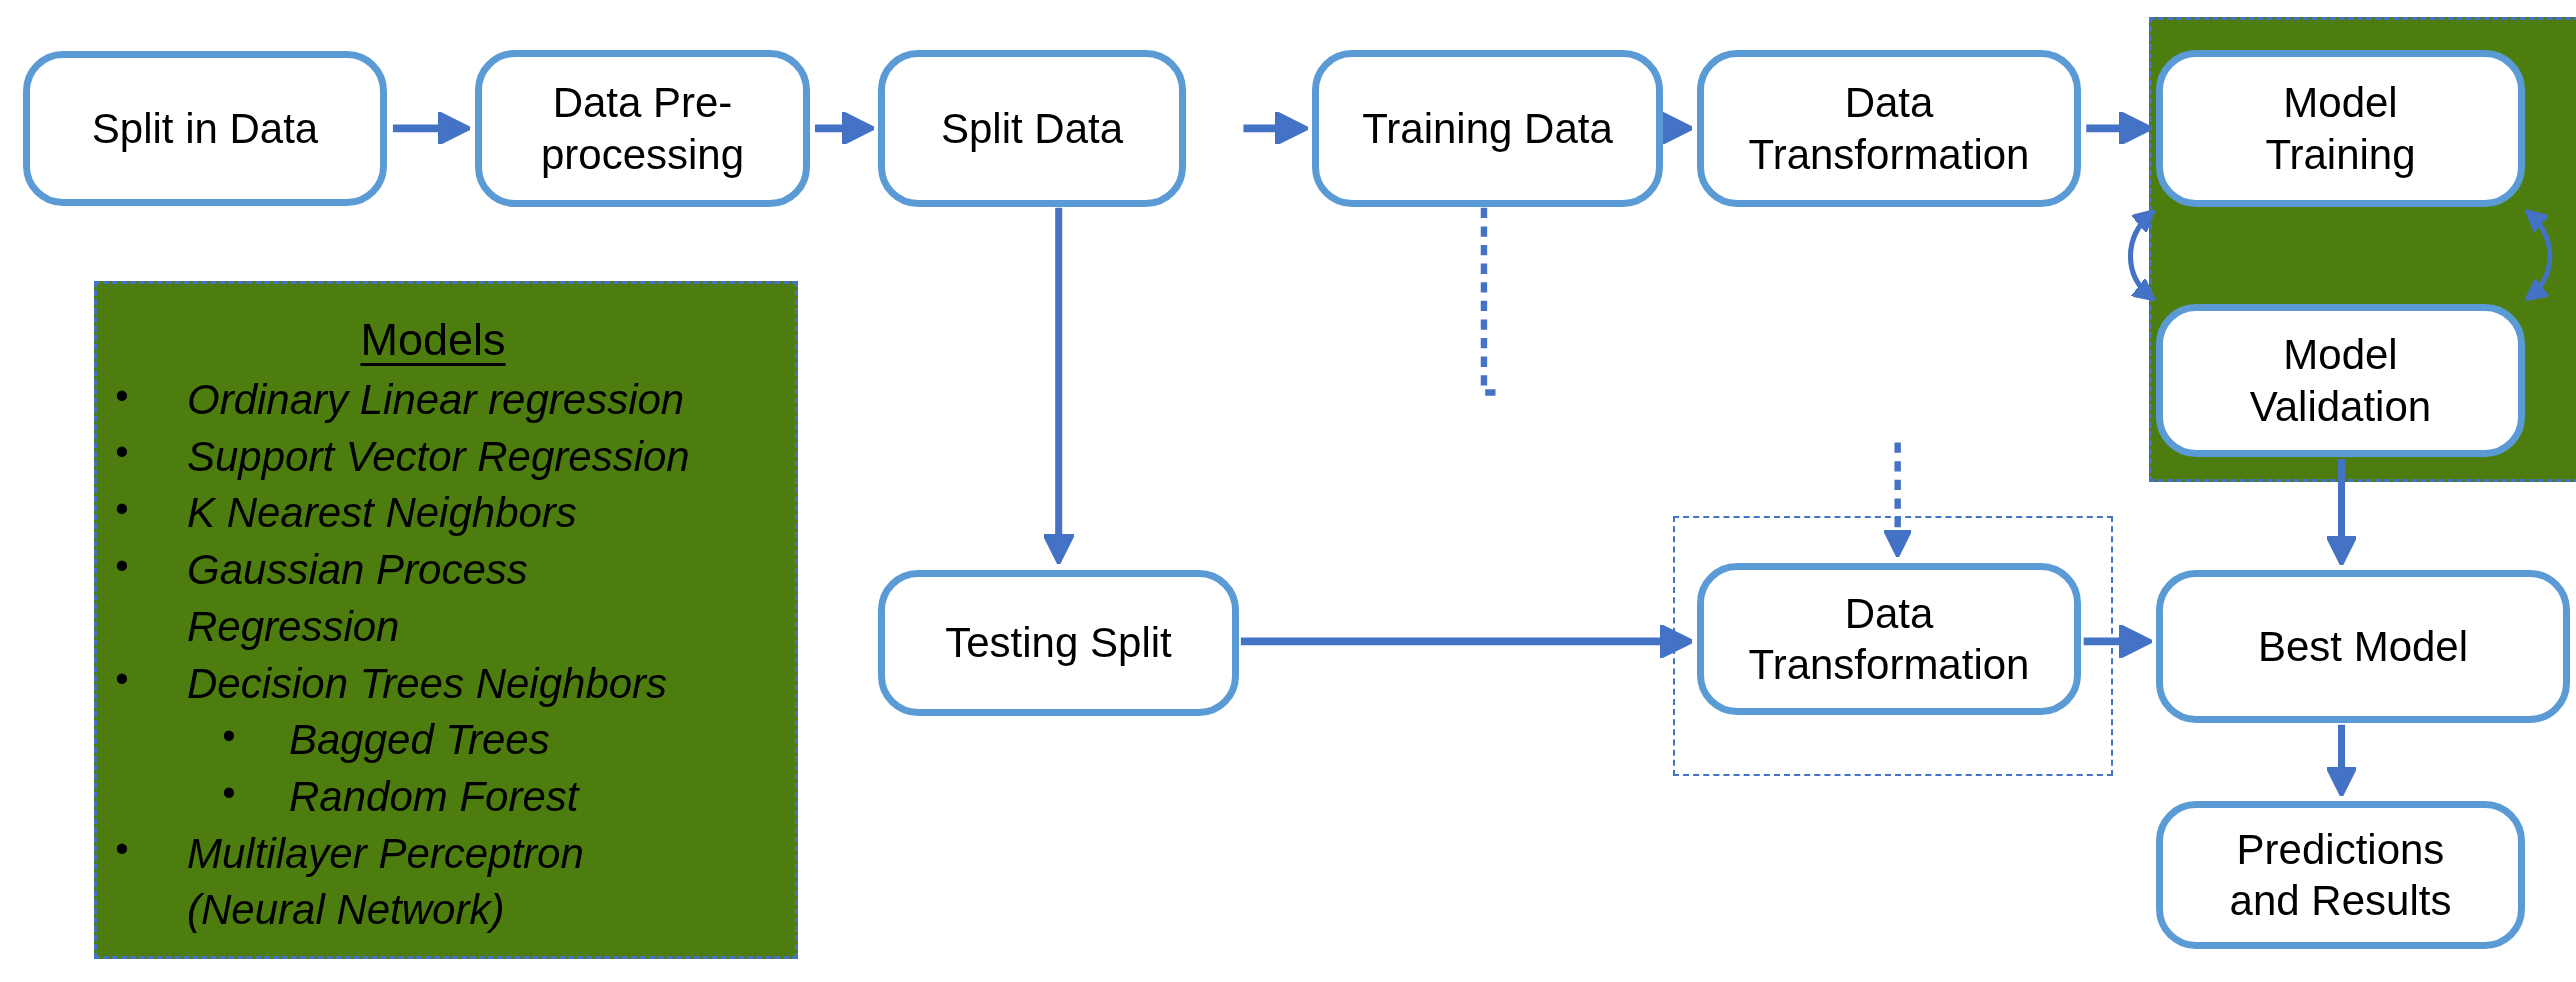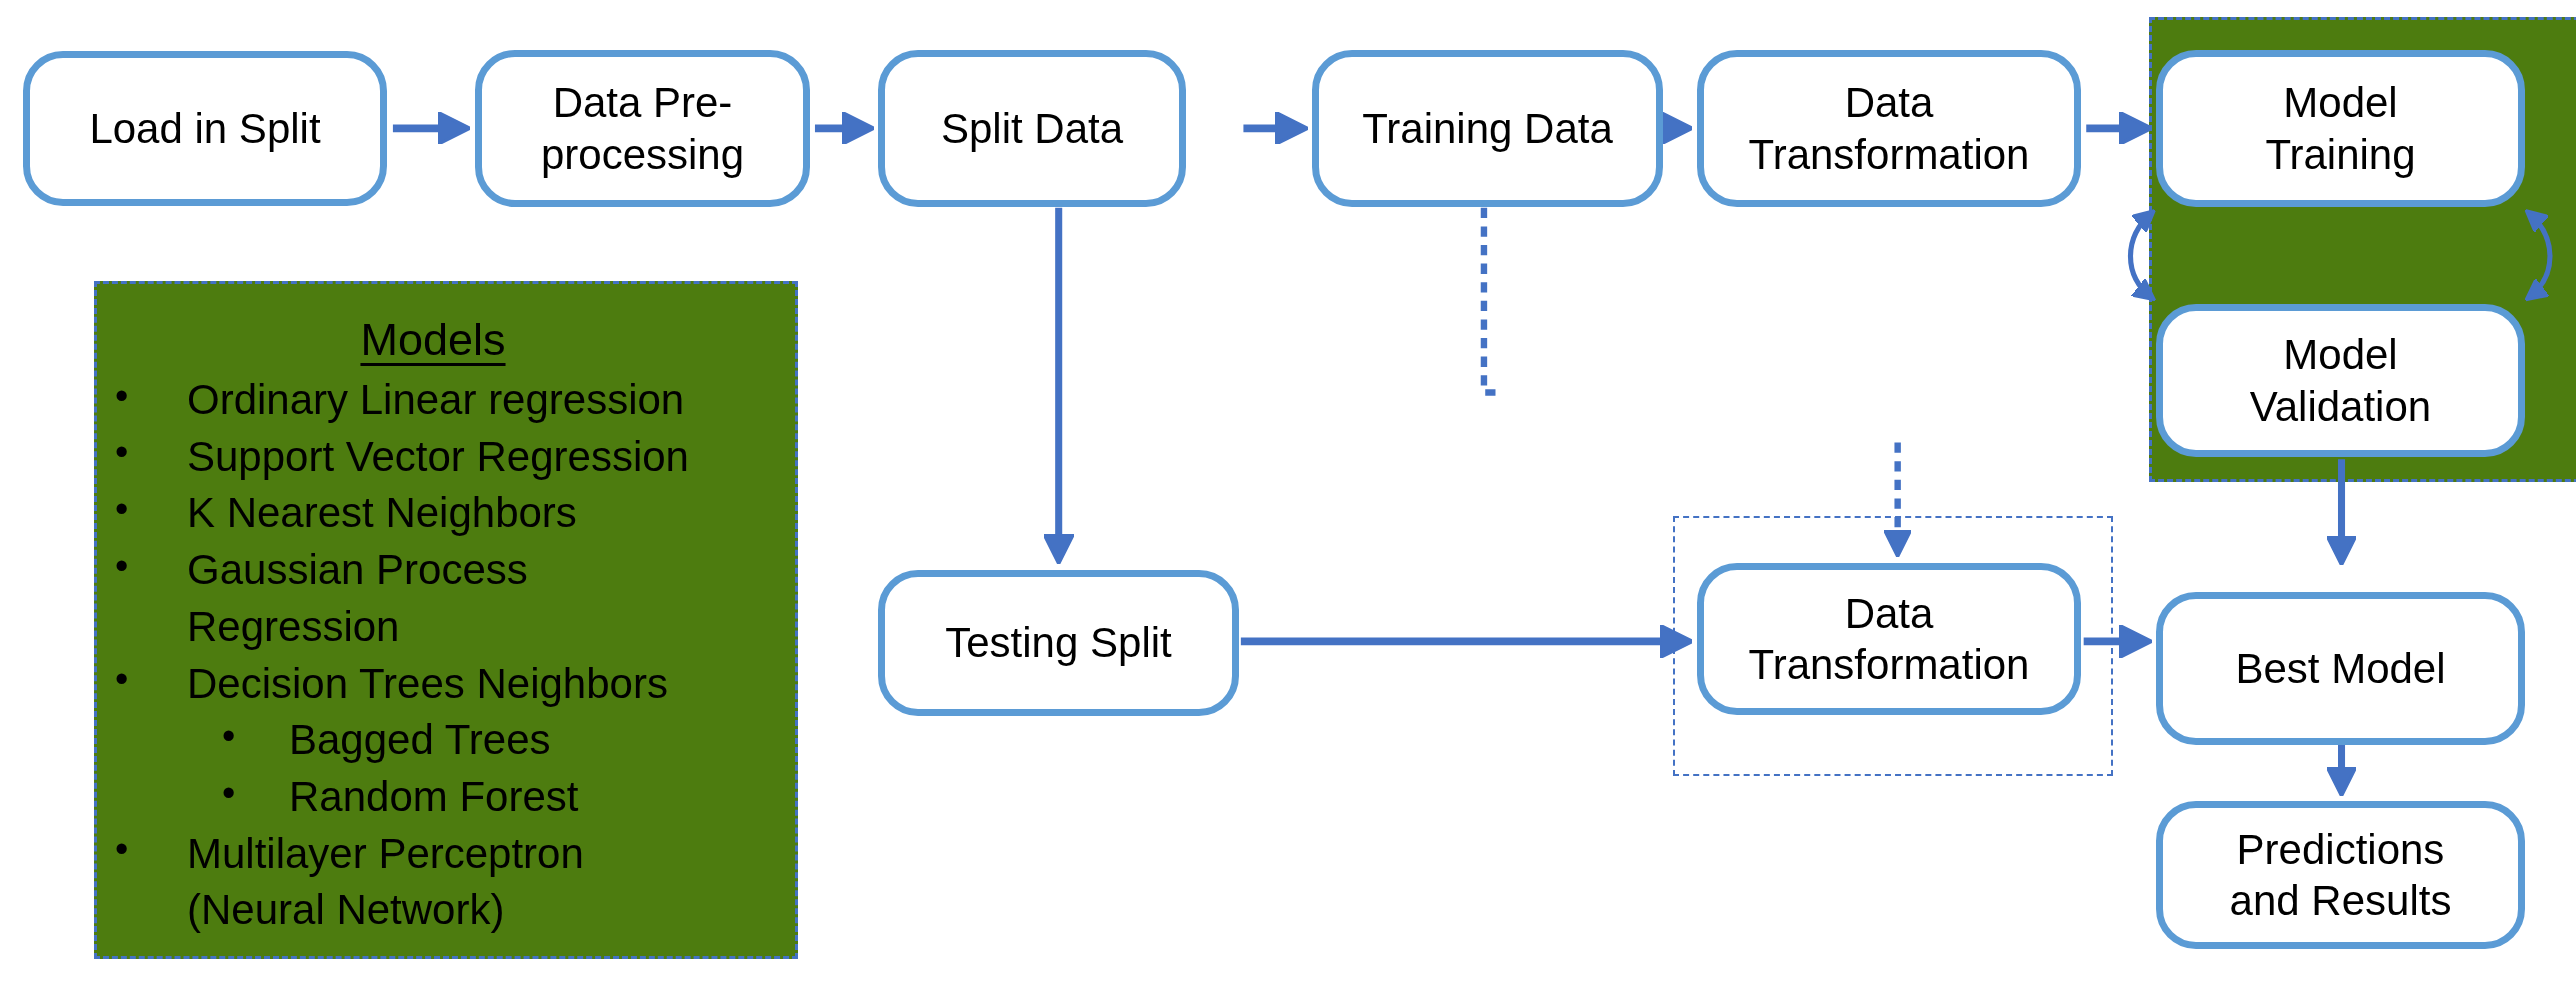--- a/index.html
+++ b/index.html
@@ -39,21 +39,21 @@
   .solid{fill:none;stroke-width:12px;}
   .thin{fill:none;stroke-width:11px;}
   .dotted{fill:none;stroke-width:10px;stroke-dasharray:16 13;}
   .curve{fill:none;stroke-width:8px;}
   
   .models{z-index:1;padding:13px 26px 0 0;}
   .models-title{
     font-size:45px;text-align:center;margin:16.7px 0 6.4px 0;
     text-decoration:underline;text-decoration-thickness:3.2px;text-underline-offset:7.7px;
   }
-  .models ul{list-style:none;margin:0;padding:0;font-size:42px;line-height:1.35;}
+  .models ul{list-style:none;margin:0;padding:0;font-size:42px;line-height:1.35;font-style:italic;}
   .models li{position:relative;white-space:pre-line;}
   .models li.l1{padding-left:90px;}
   .models li.l2{padding-left:192px;}
   .models li.l1::before{
     content:"\2022";position:absolute;left:18px;top:-1.3px;font-size:38px;
   }
   .models li.l2::before{
     content:"\2022";position:absolute;left:125px;top:-1.3px;font-size:38px;
   }
   .model-region{z-index:1;}
@@ -105,21 +105,21 @@
     <line class="solid" x1="3248" y1="1000" x2="3344" y2="1000" marker-end="url(#ah)"></line>
 
     <line class="thin" x1="3650" y1="716" x2="3650" y2="872" marker-end="url(#ah)"></line>
     <line class="thin" x1="3650" y1="1130" x2="3650" y2="1232" marker-end="url(#ah)"></line>
 
     <path class="curve" d="M3354,332 C3310,370 3310,430 3354,464" marker-start="url(#ah)" marker-end="url(#ah)"></path>
     <path class="curve" d="M3942,332 C3986,370 3986,430 3942,464" marker-start="url(#ah)" marker-end="url(#ah)"></path>
   </svg>
 
   <div class="box" style="left:23px;top:51px;width:364px;height:155px;">
-    <span>Load in Split</span>
+    <span>Split in Data</span>
   </div>
 
   <div class="box" style="left:475px;top:50px;width:335px;height:157px;">
     <span>Data Pre-
 processing</span>
   </div>
 
   <div class="box" style="left:878px;top:50px;width:308px;height:157px;">
     <span>Split Data</span>
   </div>
@@ -146,21 +146,21 @@
 
   <div class="box" style="left:878px;top:570px;width:361px;height:146px;">
     <span>Testing Split</span>
   </div>
 
   <div class="box" style="left:1697px;top:563px;width:384px;height:152px;">
     <span>Data
 Transformation</span>
   </div>
 
-  <div class="box" style="left:2156px;top:592px;width:369px;height:153px;">
+  <div class="box" style="left:2156px;top:570px;width:414px;height:153px;">
     <span>Best Model</span>
   </div>
 
   <div class="box" style="left:2156px;top:801px;width:369px;height:148px;">
     <span>Predictions
 and Results</span>
   </div>
 
 </div>
 

